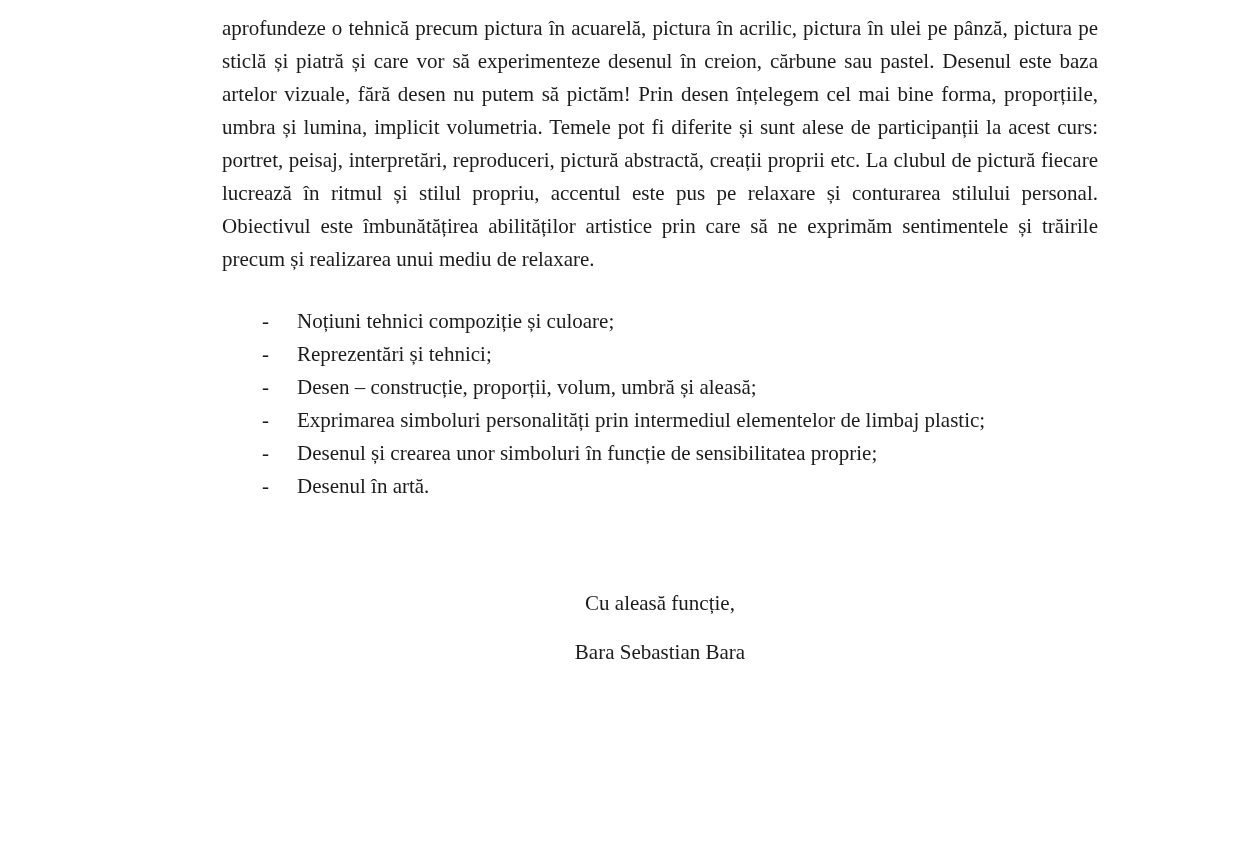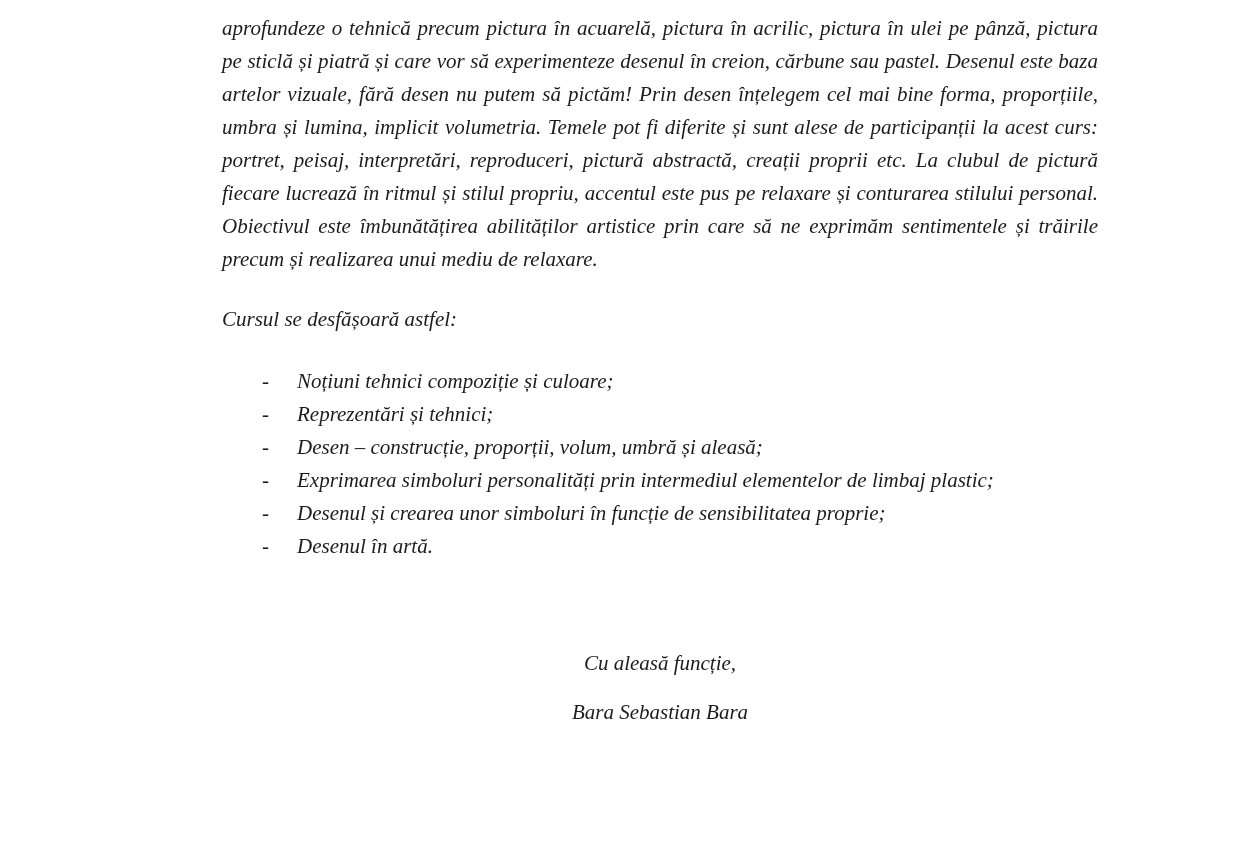--- a/index.html
+++ b/index.html
@@ -1,15 +1,15 @@
 <!DOCTYPE html>
 <html><head>
 <meta charset="utf-8">
 <style>
-  * { margin: 0; padding: 0; box-sizing: border-box; font-style: italic; }
+  * { margin: 0; padding: 0; box-sizing: border-box; }
   html, body { background: #ffffff; }
   .page {
     position: relative;
     width: 1240px;
     height: 845px;
     background: #ffffff;
     overflow: hidden;
     font-family: "Liberation Serif", serif;
     color: #1c1c1c;
   }
@@ -37,21 +37,20 @@
   .closing-line { margin: 0; }
 </style>
 </head>
 <body>
 
 <div class="page">
   <div class="content">
 
     <p class="para justified">aprofundeze o tehnică precum pictura în acuarelă, pictura în acrilic, pictura în ulei pe pânză, pictura pe sticlă și piatră și care vor să experimenteze desenul în creion, cărbune sau pastel. Desenul este baza artelor vizuale, fără desen nu putem să pictăm! Prin desen înțelegem cel mai bine forma, proporțiile, umbra și lumina, implicit volumetria. Temele pot fi diferite și sunt alese de participanții la acest curs: portret, peisaj, interpretări, reproduceri, pictură abstractă, creații proprii etc. La clubul de pictură fiecare lucrează în ritmul și stilul propriu, accentul este pus pe relaxare și conturarea stilului personal. Obiectivul este îmbunătățirea abilităților artistice prin care să ne exprimăm sentimentele și trăirile precum și realizarea unui mediu de relaxare.</p>
 
-    <p class="para lead-in">Cursul se desfășoară astfel:</p>
 
     <div class="topic-list">
       <div class="list-item">
         <span class="marker">-</span>
         <span class="item-text">Noțiuni tehnici compoziție și culoare;</span>
       </div>
       <div class="list-item">
         <span class="marker">-</span>
         <span class="item-text">Reprezentări și tehnici;</span>
       </div>

